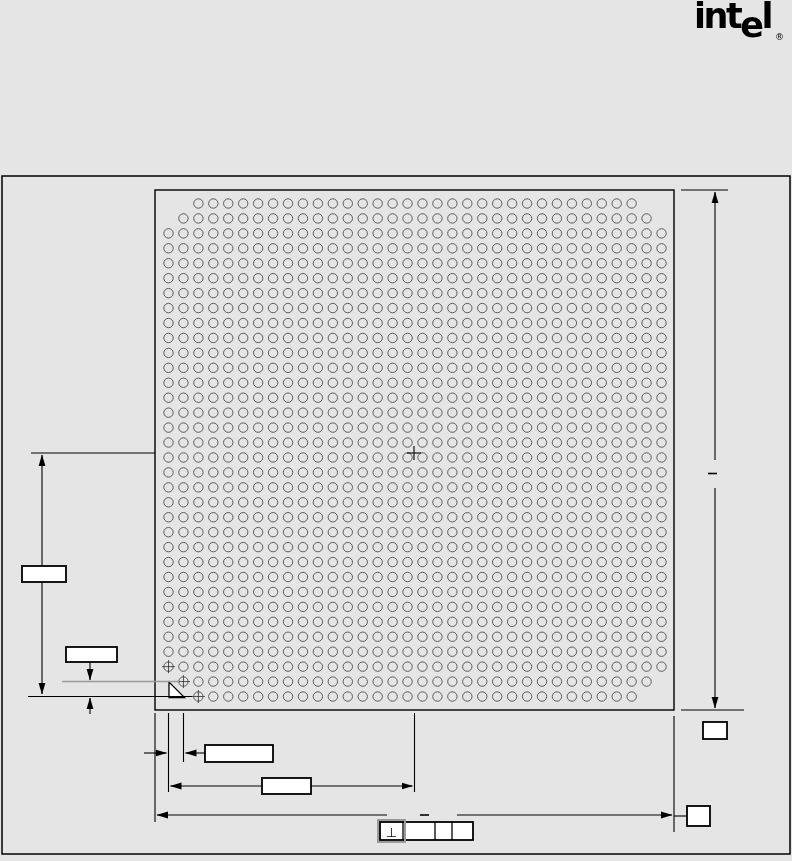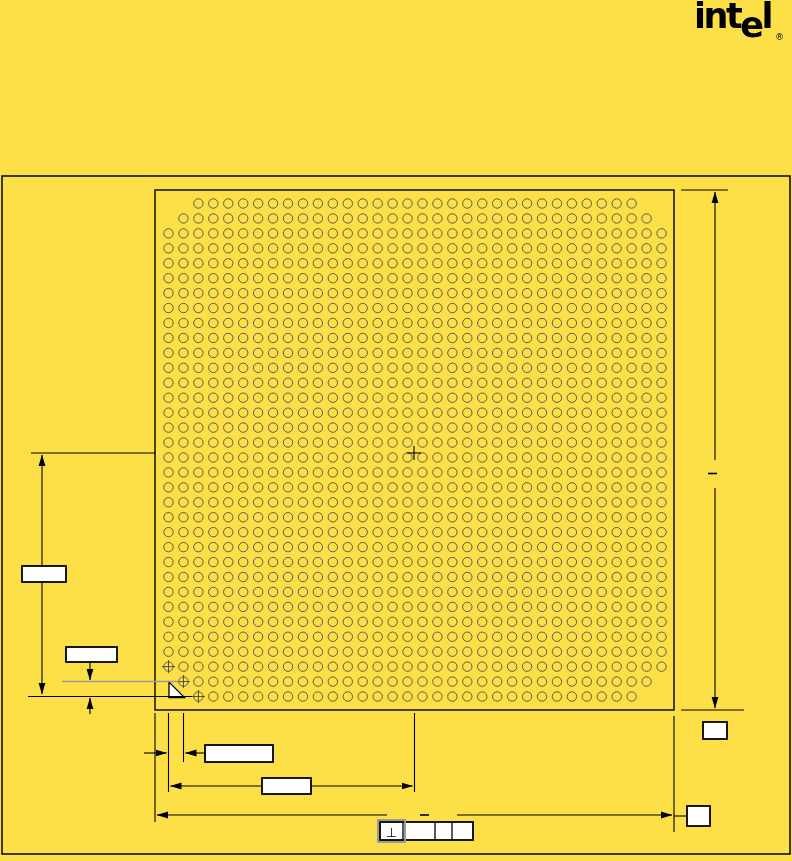--- a/index.html
+++ b/index.html
@@ -1,16 +1,16 @@
 <!DOCTYPE html>
 <html><head>
 <meta charset="utf-8">
 <style>
   html,body{margin:0;padding:0;background:#ffffff;}
-  .page{position:relative;width:792px;height:861px;background:#fde047;overflow:hidden;
+  .page{position:relative;width:792px;height:861px;background:#e5e5e5;overflow:hidden;
         font-family:"DejaVu Sans", sans-serif;}
   .logo{position:absolute;left:694px;top:-4px;font-weight:bold;font-size:35px;
         letter-spacing:-2.5px;color:#000;white-space:nowrap;}
   .logo .dropped{position:relative;top:9px;}
   .logo .reg{font-size:9px;letter-spacing:0;position:relative;top:12px;left:4px;font-weight:normal;}
   svg{position:absolute;left:0;top:0;}
   .ball{fill:none;stroke:#4c4c4c;stroke-width:0.9;}
   .ballcross{stroke:#2e2e2e;stroke-width:0.8;}
   .outline{fill:none;stroke:#000;stroke-width:1.4;}
   .border{fill:none;stroke:#000;stroke-width:1.5;}

